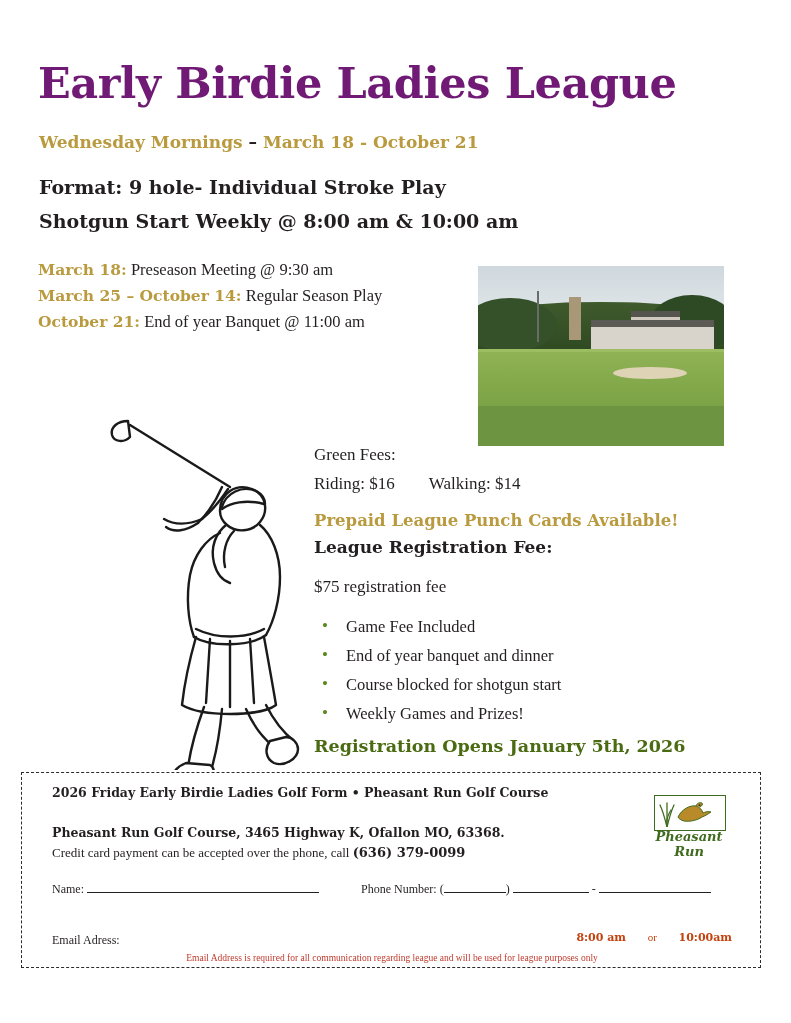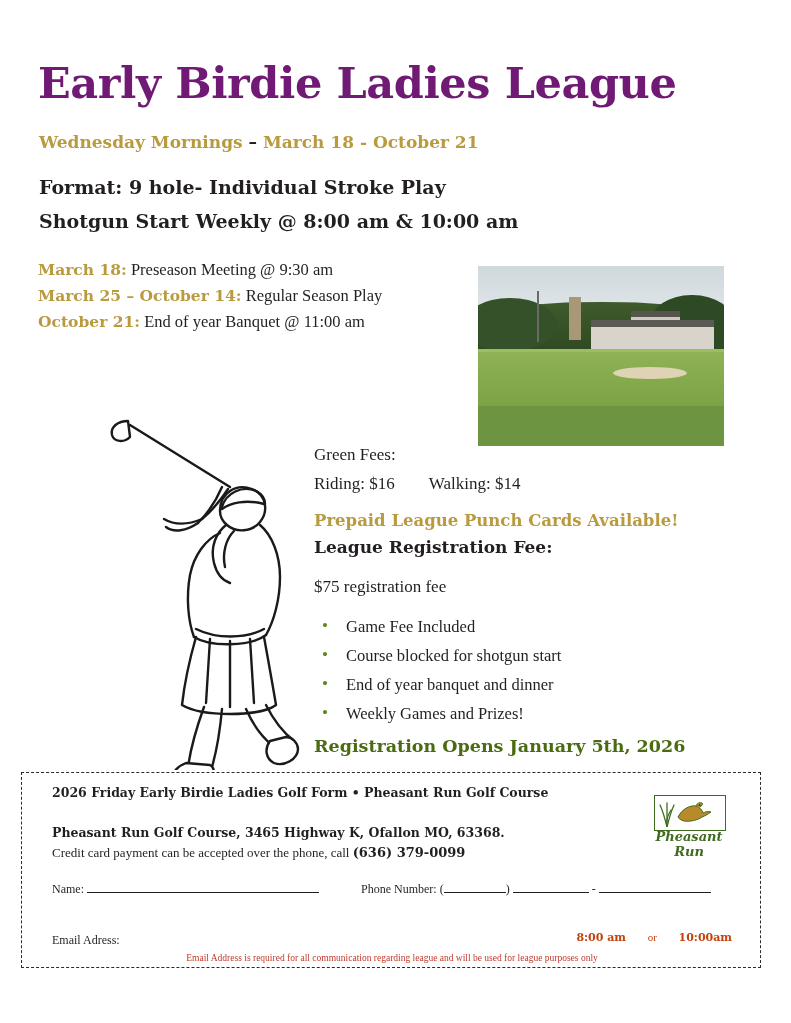--- a/index.html
+++ b/index.html
@@ -440,22 +440,22 @@
       <span>Riding: $16</span><span class="gap"></span><span>Walking: $14</span>
     </div>
     <div class="prepaid">Prepaid League Punch Cards Available!</div>
   </div>
 
   <div class="reg-head">League Registration Fee:</div>
   <div class="reg-fee">$75 registration fee</div>
 
   <ul class="benefits">
     <li>Game Fee Included</li>
+    <li>End of year banquet and dinner</li>
     <li>Course blocked for shotgun start</li>
-    <li>End of year banquet and dinner</li>
     <li>Weekly Games and Prizes!</li>
   </ul>
 
   <div class="reg-opens">Registration Opens January 5th, 2026</div>
 
   <div class="coupon">
     <div class="coupon-title">2026 Friday Early Birdie Ladies Golf Form • Pheasant Run Golf Course</div>
     <div class="coupon-line b cl2">Pheasant Run Golf Course, 3465 Highway K, Ofallon MO, 63368.</div>
     <div class="coupon-line cl3">
       <span>Credit card payment can be accepted over the phone, call </span><b>(636) 379-0099</b>

